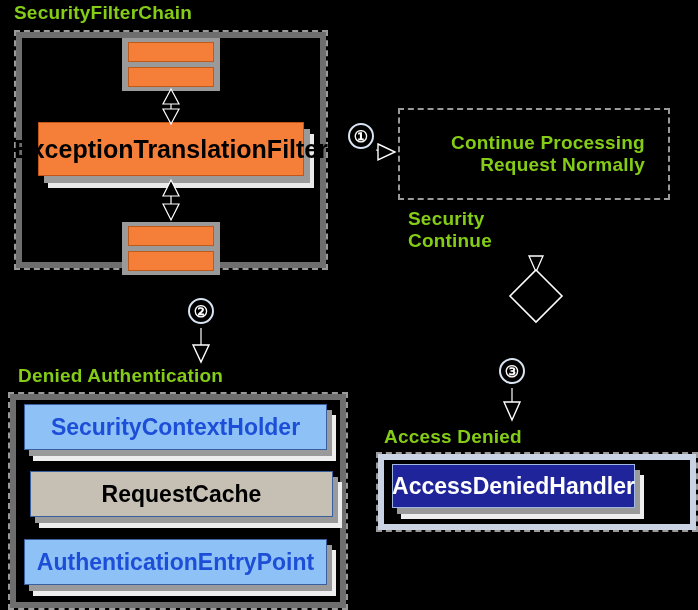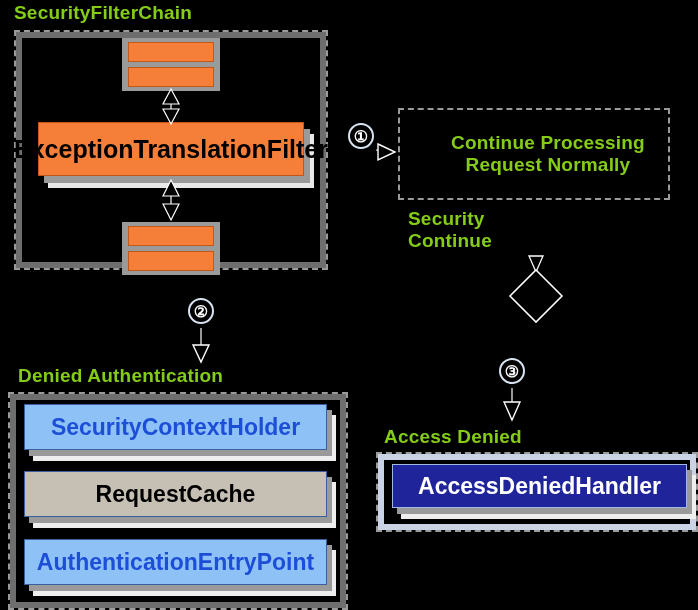--- a/index.html
+++ b/index.html
@@ -98,20 +98,21 @@
     border: 1px solid #3a5f9e;
     color: #000000;
     font-weight: bold;
     font-size: 23px;
     text-align: center;
     display: flex;
     align-items: center;
     justify-content: center;
     box-sizing: border-box;
     box-shadow: 5px 6px 0 0 #9a9a9a, 9px 11px 0 0 #eeeeee;
+    margin-left: 6px;
   }
   
   .node-navy {
     background: #1f249b;
     border: 1px solid #9fb8e2;
     color: #ffffff;
     font-weight: bold;
     font-size: 23px;
     text-align: center;
     display: flex;
@@ -168,21 +169,21 @@
 
   <div class="abs filter-stack" style="left:122px; top:222px; width:98px; height:53px;"></div>
   <div class="abs filter-stack" style="left:122px; top:222px; width:98px; height:53px;">
     <div class="filter-bar"></div>
     <div class="filter-bar"></div>
   </div>
 
   <div class="abs process-box" style="left:398px; top:108px; width:272px; height:92px;">
     <div style="padding:0 8px;margin-left:28px;">
       <div class="outline-label">Continue Processing</div>
-      <div class="outline-label" style="">Request Normally</div>
+      <div class="outline-label" style="text-align:right;">Request Normally</div>
     </div>
   </div>
 
   <div class="abs" style="left:408px; top:208px;">
     <div class="outline-label">Security</div>
     <div class="outline-label">Continue</div>
   </div>
 
   <div class="abs outline-label" style="left:18px; top:365px;">Denied Authentication</div>
 
@@ -191,21 +192,21 @@
   <div class="abs node-blue" style="left:24px; top:404px; width:303px; height:46px;">SecurityContextHolder</div>
 
   <div class="abs node-tan" style="left:24px; top:471px; width:303px; height:46px;">RequestCache</div>
 
   <div class="abs node-blue" style="left:24px; top:539px; width:303px; height:46px;">AuthenticationEntryPoint</div>
 
   <div class="abs outline-label" style="left:384px; top:426px;">Access Denied</div>
 
   <div class="abs group-frame" style="left:376px; top:452px; width:322px; height:80px; box-shadow: inset 0 0 0 6px #c9d3e4;"></div>
 
-  <div class="abs node-navy" style="left:392px; top:464px; width:295px; height:44px;">AccessDeniedHandler</div>
+  <div class="abs node-navy" style="left:392px; top:464px; width:243px; height:44px;">AccessDeniedHandler</div>
 
   <div class="abs step-circle" style="left:348px; top:123px;">①</div>
   <div class="abs step-circle" style="left:188px; top:298px;">②</div>
   <div class="abs step-circle" style="left:499px; top:358px;">③</div>
 
   <svg class="overlay" viewBox="0 0 698 610" xmlns="http://www.w3.org/2000/svg">
     <defs>
       <marker id="solidUp" markerWidth="12" markerHeight="12" refX="6" refY="2" orient="auto-start-reverse" markerUnits="userSpaceOnUse">
         <path d="M6,0 L11,11 L1,11 Z" fill="#000000" stroke="#ffffff" stroke-width="1"></path>
       </marker>

